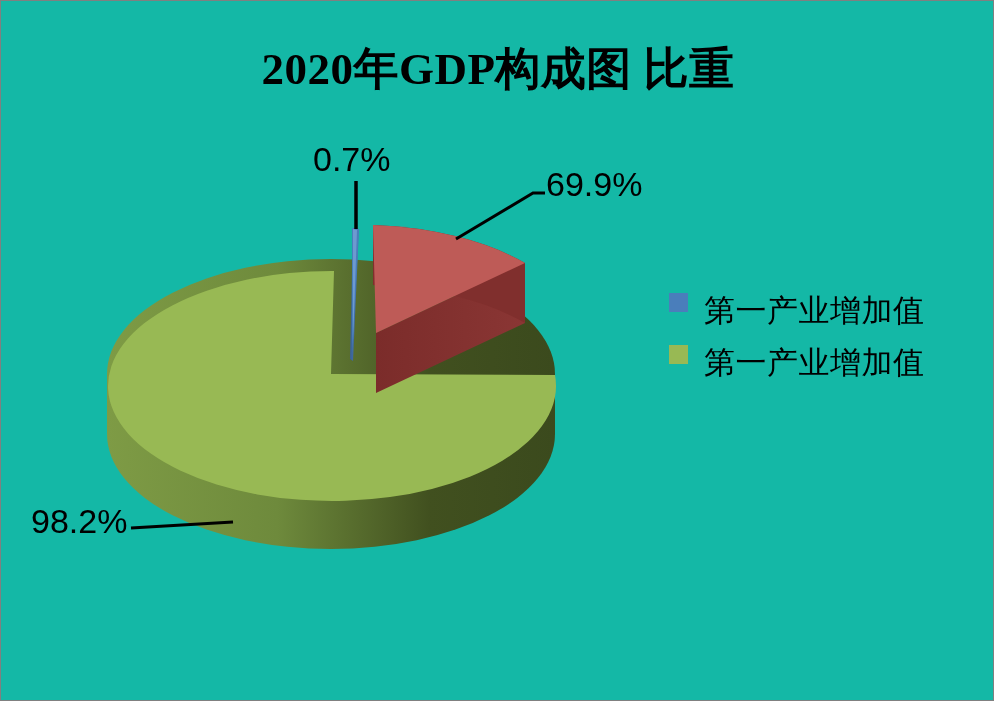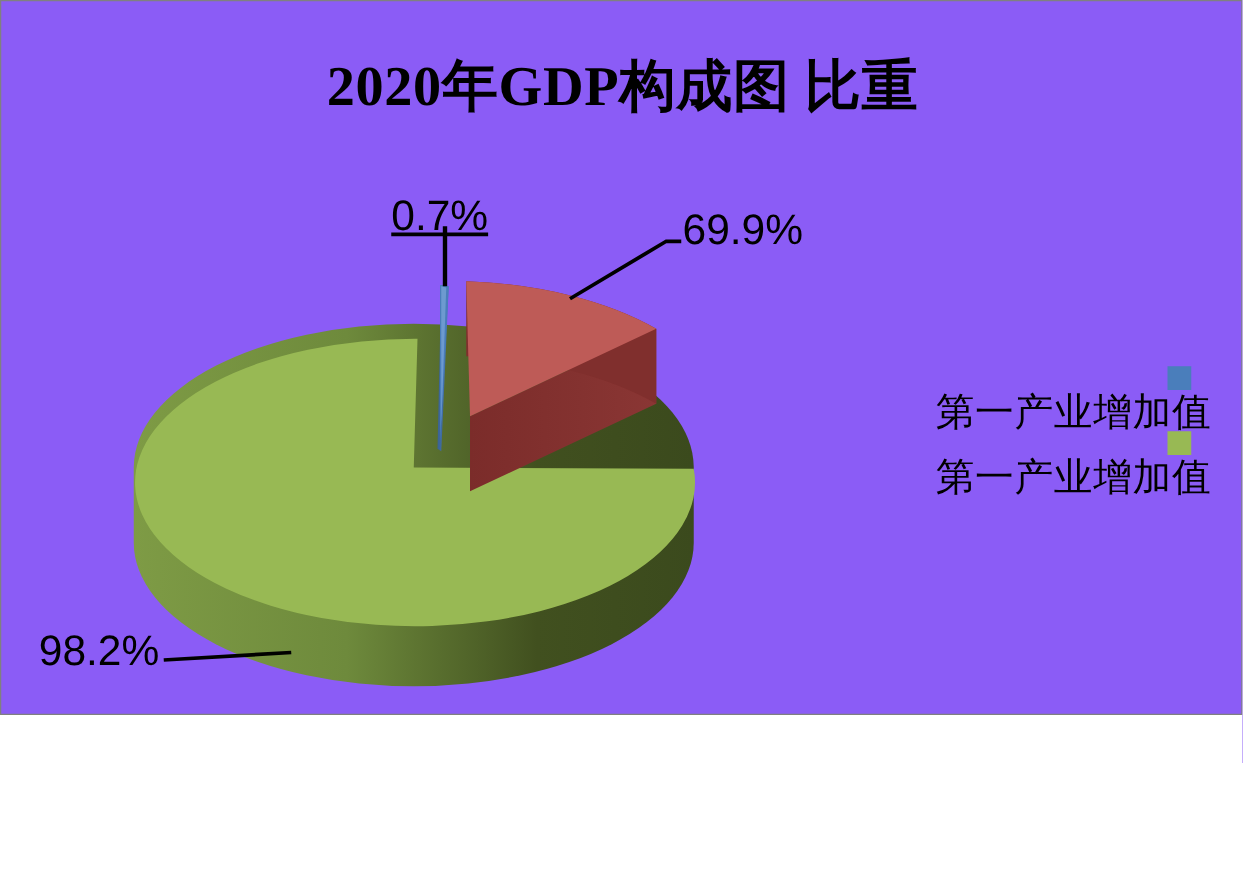--- a/index.html
+++ b/index.html
@@ -7,22 +7,22 @@
     margin: 0;
     padding: 0;
     background: #ffffff;
   }
   body {
     font-family: "Liberation Sans", sans-serif;
   }
   #chart-frame {
     position: relative;
     width: 994px;
-    height: 572px;
-    background: #8b5cf6;
+    height: 701px;
+    background: #14b8a6;
     border: 1px solid #808080;
     box-sizing: border-box;
     overflow: hidden;
   }
   #chart-title {
     position: absolute;
     left: 0;
     top: 40px;
     width: 994px;
     text-align: center;
@@ -42,35 +42,34 @@
     height: 708px;
   }
   .data-label {
     position: absolute;
     font-family: "Liberation Sans", sans-serif;
     font-size: 34px;
     line-height: 40px;
     color: #000000;
     white-space: nowrap;
   }
-  #label-primary   { left: 312px; top: 152px; text-decoration: underline; }
+  #label-primary   { left: 312px; top: 138px; }
   #label-secondary { left: 545px; top: 163px; }
   #label-tertiary  { left: 30px;  top: 500px; }
 
   #legend {
     position: absolute;
     left: 668px;
     top: 292px;
     width: 300px;
   }
   .legend-row {
     display: flex;
-    align-items: flex-end;
+    align-items: flex-start;
     height: 52px;
-    flex-direction: column;
   }
   .legend-swatch {
     width: 19px;
     height: 19px;
     flex: 0 0 19px;
     margin-right: 16px;
   }
   .legend-label {
     font-family: "Liberation Serif", serif;
     font-size: 31px;

